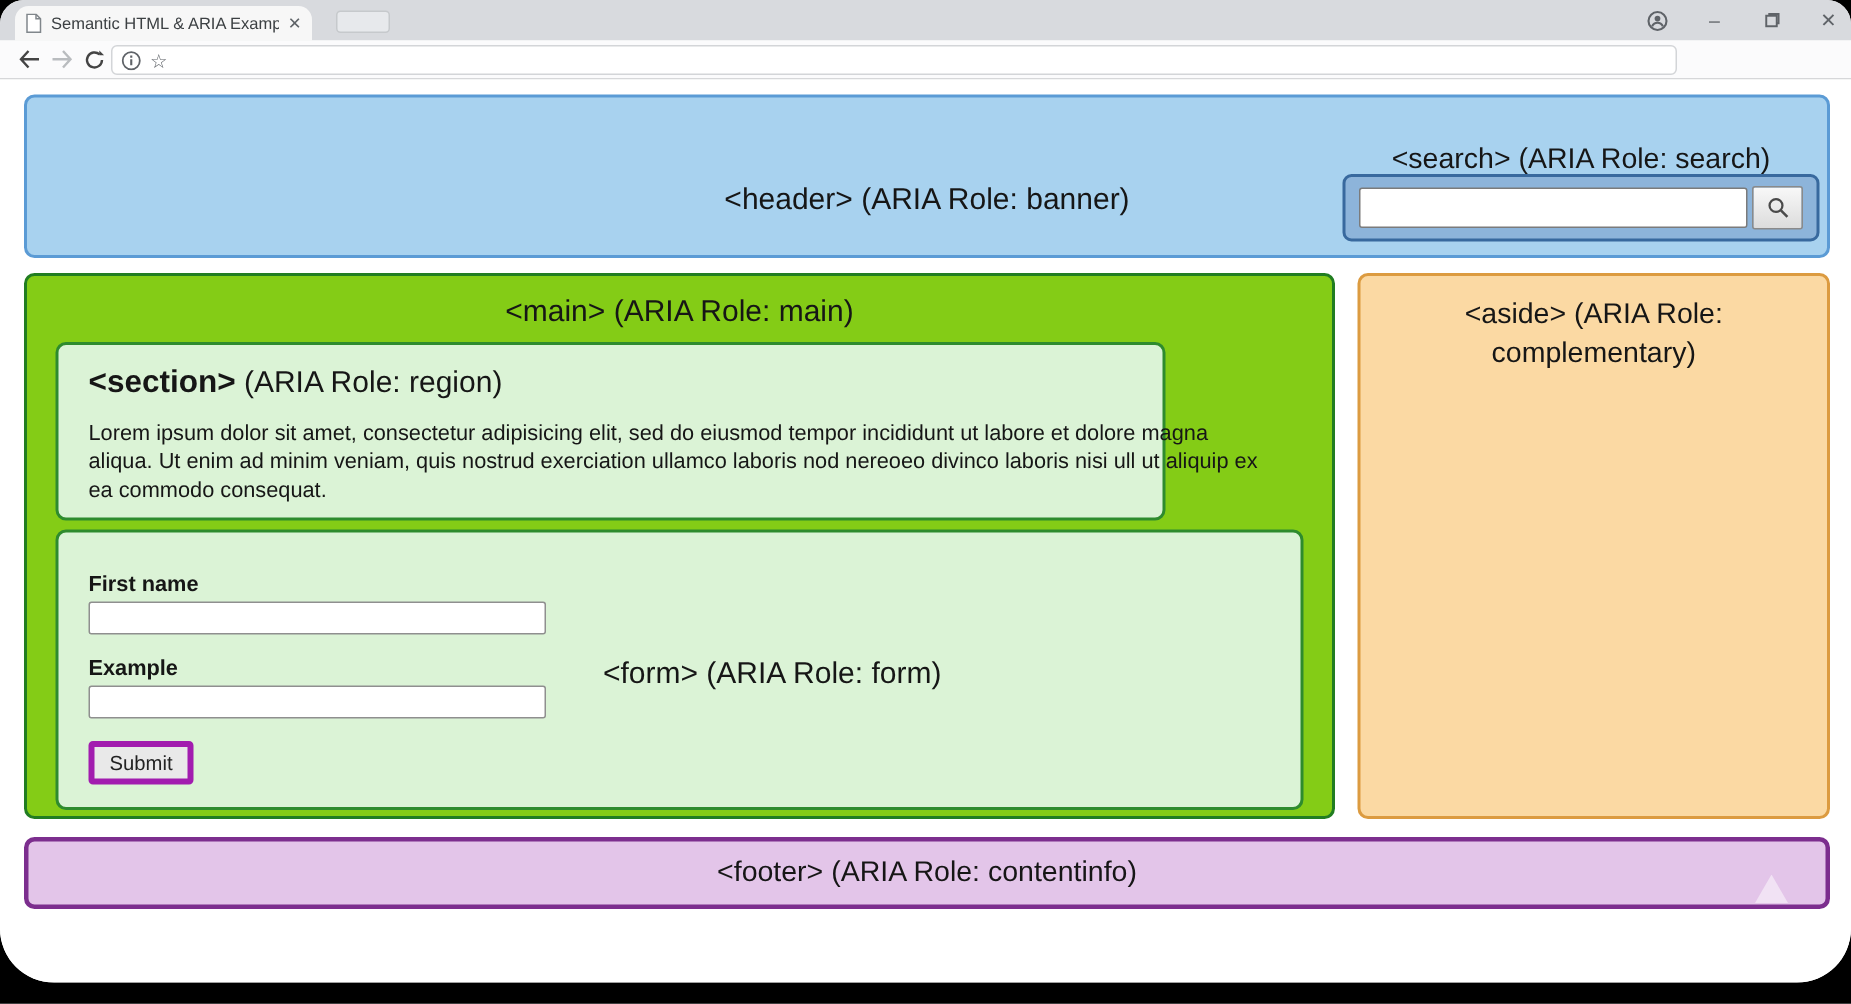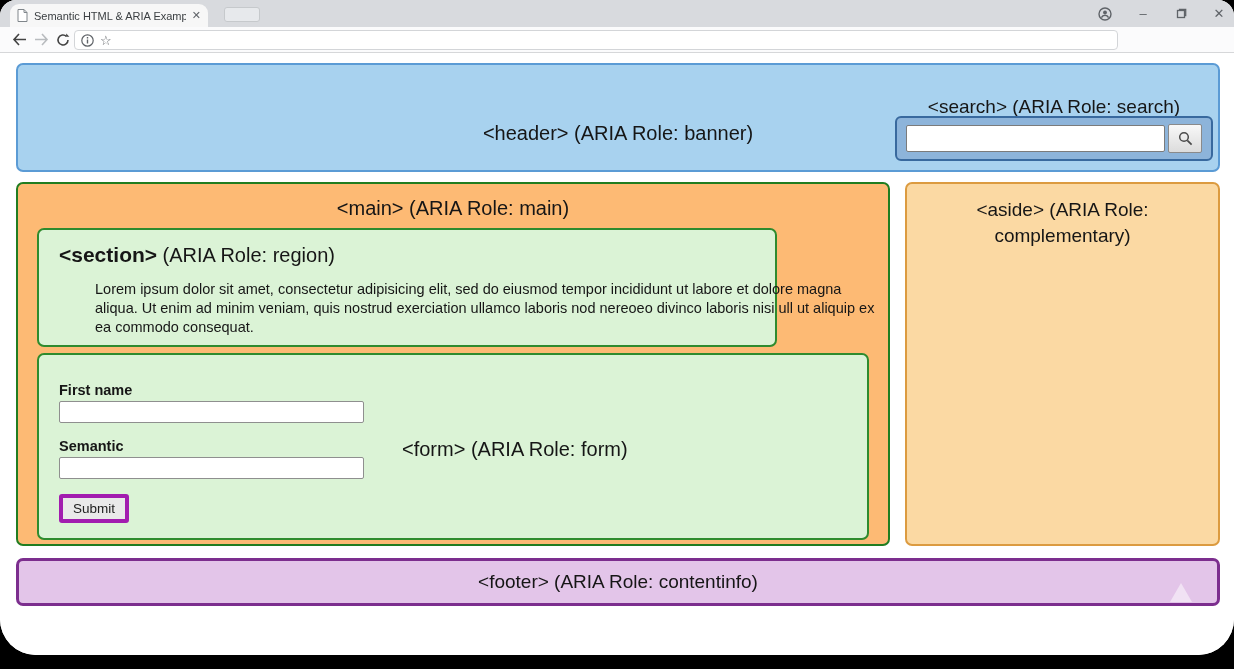--- a/index.html
+++ b/index.html
@@ -54,27 +54,27 @@
   .search-box { position:absolute; left:877px; top:51px; width:318px; height:45px;
                 background:#8db4da; border:2px solid #38699e; border-radius:6px;
                 display:flex; align-items:center; padding:0 9px; gap:3px; }
   .search-input { flex:1; height:27px; border:1px solid #7b7b7b; border-radius:2px;
                   background:#fff; font-size:14px; padding:0 4px; outline:none; }
   .search-btn { width:34px; height:29px; background:linear-gradient(#f8f8f8,#dcdcdc);
                 border:1px solid #8a8a8a; border-radius:2px; display:flex;
                 align-items:center; justify-content:center; }
 
   .main-box { left:16px; top:129px; width:874px; height:364px;
-              background:#fdba74; border:2px solid #217d21; }
+              background:#84cc16; border:2px solid #217d21; }
   .main-title { position:absolute; left:0; top:13px; width:100%; text-align:center; font-size:20px; }
   .section-box { position:absolute; left:19px; top:44px; width:740px; height:119px;
                  background:#dbf3d6; border:2px solid #2e8b2e; border-radius:7px; padding:13px 20px; }
   .section-heading { font-size:20px; margin-bottom:13px; }
   .section-tag { font-weight:bold; font-size:21px; }
-  .section-body { font-size:14.5px; line-height:19px; width:782px;margin-left:36px; }
+  .section-body { font-size:14.5px; line-height:19px; width:782px; }
 
   .form-box { position:absolute; left:19px; top:169px; width:832px; height:187px;
               background:#dbf3d6; border:2px solid #2e8b2e; border-radius:7px; }
   .field-label { position:absolute; left:20px; font-size:14.5px;font-weight:bold; }
   .text-input { position:absolute; left:20px; width:305px; height:22px; background:#fff;
                 border:1px solid #8f8f8f; border-radius:2px; font-size:13px; padding:0 4px; outline:none; }
   .submit-btn { position:absolute; left:20px; top:139px; font-size:13.5px; color:#222;
                 background:#e9e9e9; border:4px solid #a21caf; border-radius:3px; padding:3px 10px; }
   .form-label { position:absolute; left:363px; top:83px; font-size:20px; }
 
@@ -194,21 +194,21 @@
       <div class="main-title">&lt;main&gt; (ARIA Role: main)</div>
 
       <div class="section-box">
         <div class="section-heading"><span class="section-tag">&lt;section&gt;</span><span> (ARIA Role: region)</span></div>
         <div class="section-body">Lorem ipsum dolor sit amet, consectetur adipisicing elit, sed do eiusmod tempor incididunt ut labore et dolore magna aliqua. Ut enim ad minim veniam, quis nostrud exerciation ullamco laboris nod nereoeo divinco laboris nisi ull ut aliquip ex ea commodo consequat.</div>
       </div>
 
       <div class="form-box">
         <label class="field-label" style="top:27px">First name</label>
         <input class="text-input" style="top: 46px;" type="text" value="">
-        <label class="field-label" style="top:83px">Semantic</label>
+        <label class="field-label" style="top:83px">Example</label>
         <input class="text-input" style="top: 102px;" type="text" value="">
         <button class="submit-btn">Submit</button>
         <div class="form-label">&lt;form&gt; (ARIA Role: form)</div>
       </div>
     </div>
 
     <div class="box aside-box">
       <span>&lt;aside&gt; (ARIA Role: complementary)</span>
     </div>
 

